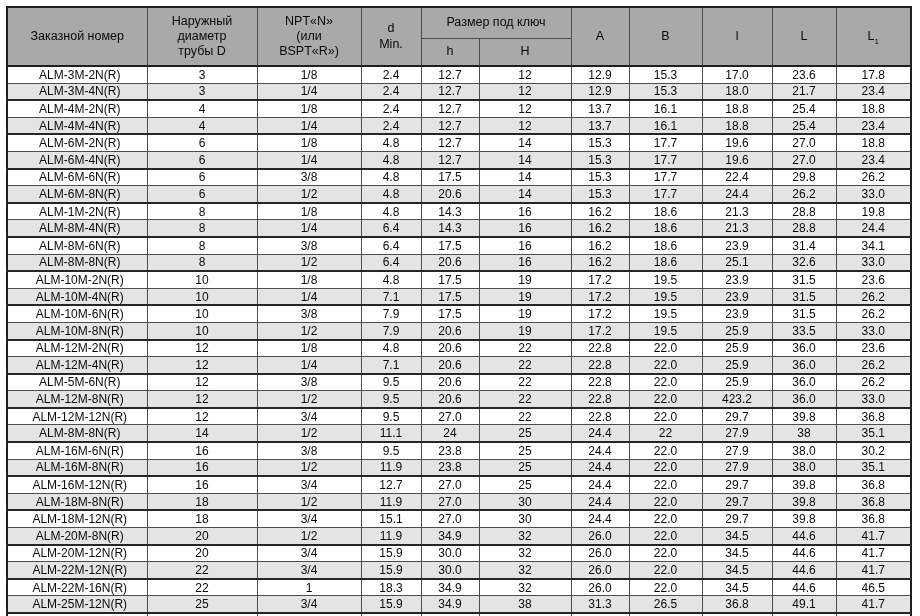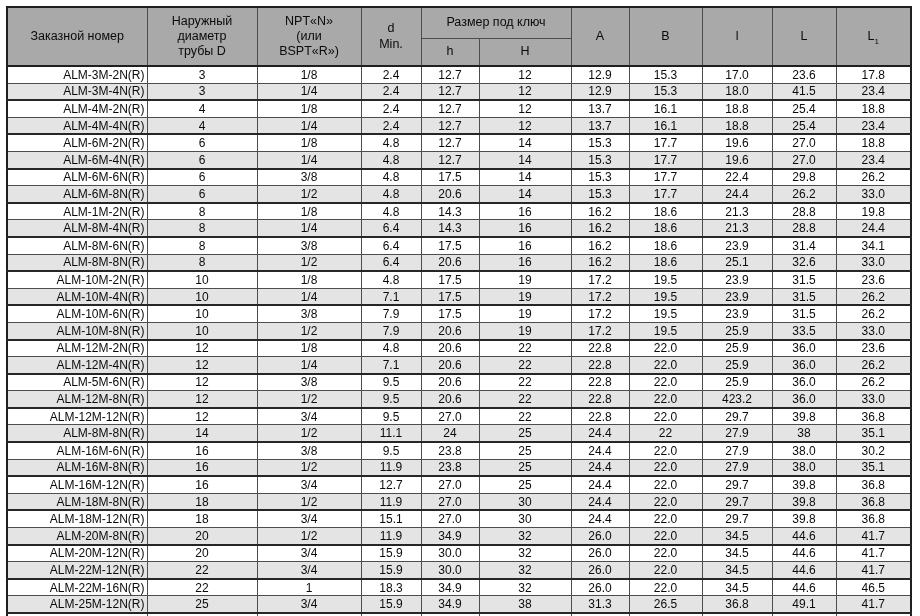--- a/index.html
+++ b/index.html
@@ -49,21 +49,21 @@
   tbody td {
     font-size: 12px;
     height: 15.6px;
     text-align: center;
     vertical-align: middle;
     padding: 0 2px;
     background: #ffffff;
     line-height: 1;
   }
   tbody td:first-child {
-    text-align: right;
+    text-align: center;
     padding-left: 7px;
   }
   tbody tr.alt td { background: #e4e4e4; }
   tbody tr.group-end td { border-bottom: 2px solid #262626; }
 </style>
 </head>
 <body>
 
 <div class="page">
   <table class="spec">
@@ -120,21 +120,21 @@
         <tr class="alt group-end">
           <td>ALM-3M-4N(R)</td>
           <td>3</td>
           <td>1/4</td>
           <td>2.4</td>
           <td>12.7</td>
           <td>12</td>
           <td>12.9</td>
           <td>15.3</td>
           <td>18.0</td>
-          <td>41.5</td>
+          <td>21.7</td>
           <td>23.4</td>
         </tr>
         <tr>
           <td>ALM-4M-2N(R)</td>
           <td>4</td>
           <td>1/8</td>
           <td>2.4</td>
           <td>12.7</td>
           <td>12</td>
           <td>13.7</td>

